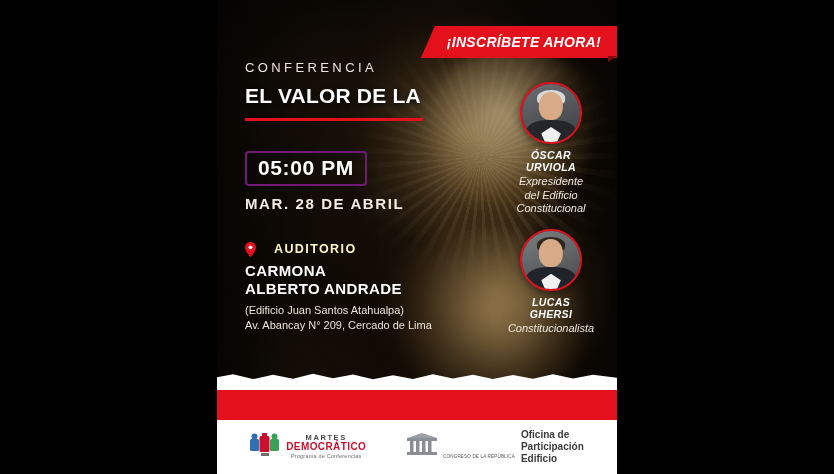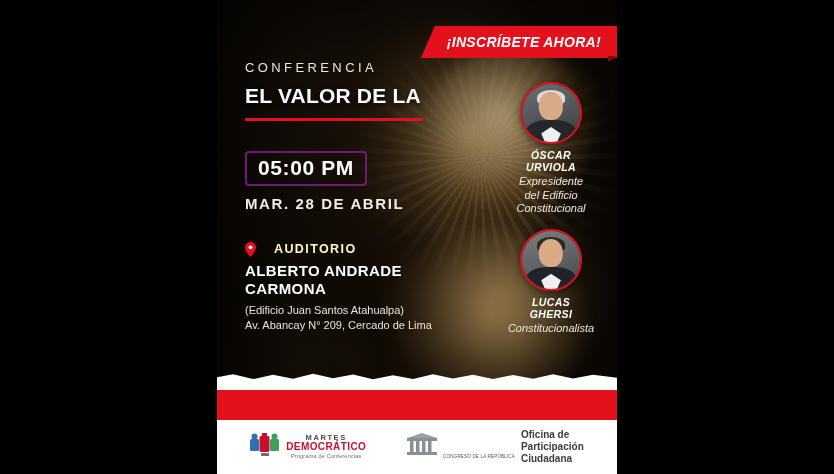--- a/index.html
+++ b/index.html
@@ -408,22 +408,22 @@
         <div class="venue-head">
           <span class="pin">
             <svg width="11" height="15" viewBox="0 0 11 15">
               <path d="M5.5 0C2.46 0 0 2.46 0 5.5 0 9.6 5.5 15 5.5 15S11 9.6 11 5.5C11 2.46 8.54 0 5.5 0z" fill="#e4101c"></path>
               <circle cx="5.5" cy="5.3" r="1.9" fill="#ffffff"></circle>
             </svg>
           </span>
           <span>AUDITORIO</span>
         </div>
         <div class="venue-name">
+          <div>CARMONA</div>
           <div>ALBERTO ANDRADE</div>
-          <div>CARMONA</div>
         </div>
         <div class="venue-sub">
           <div>(Edificio Juan Santos Atahualpa)</div>
           <div>Av. Abancay N° 209, Cercado de Lima</div>
         </div>
       </div>
     </div>
 
     <div class="speakers">
 
@@ -501,20 +501,20 @@
             <rect x="11" y="9" width="3.5" height="11" fill="#8a8f95"></rect>
             <rect x="17" y="9" width="3.5" height="11" fill="#8a8f95"></rect>
             <rect x="23" y="9" width="3.5" height="11" fill="#8a8f95"></rect>
             <rect x="2" y="20" width="30" height="3" fill="#8a8f95"></rect>
           </svg>
           <span class="congress-label">CONGRESO DE LA REPÚBLICA</span>
         </span>
         <span class="logo-text-2">
           <span>Oficina de</span>
           <span>Participación</span>
-          <span>Ciudadana</span>
+          <span>Edificio</span>
         </span>
       </div>
 
     </div>
 
   </div>
 </div>
 
 </body></html>

